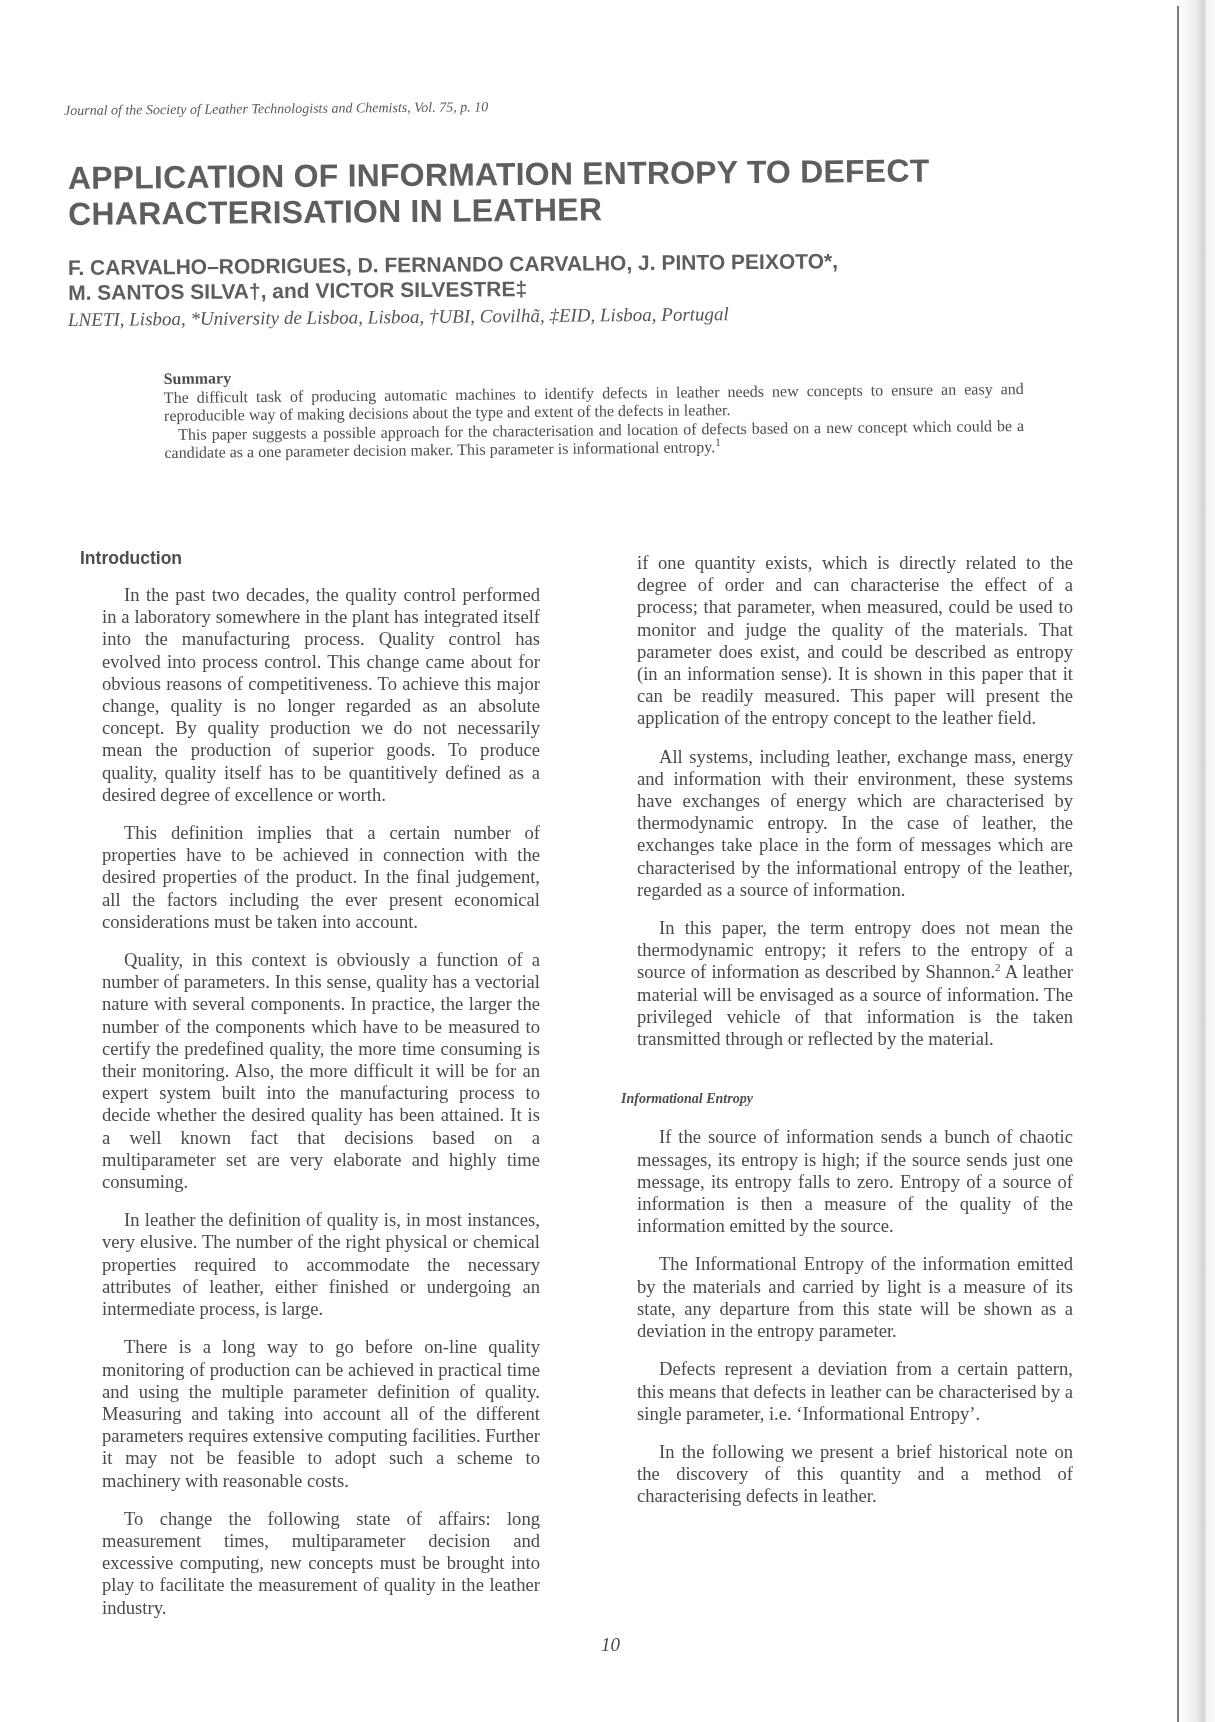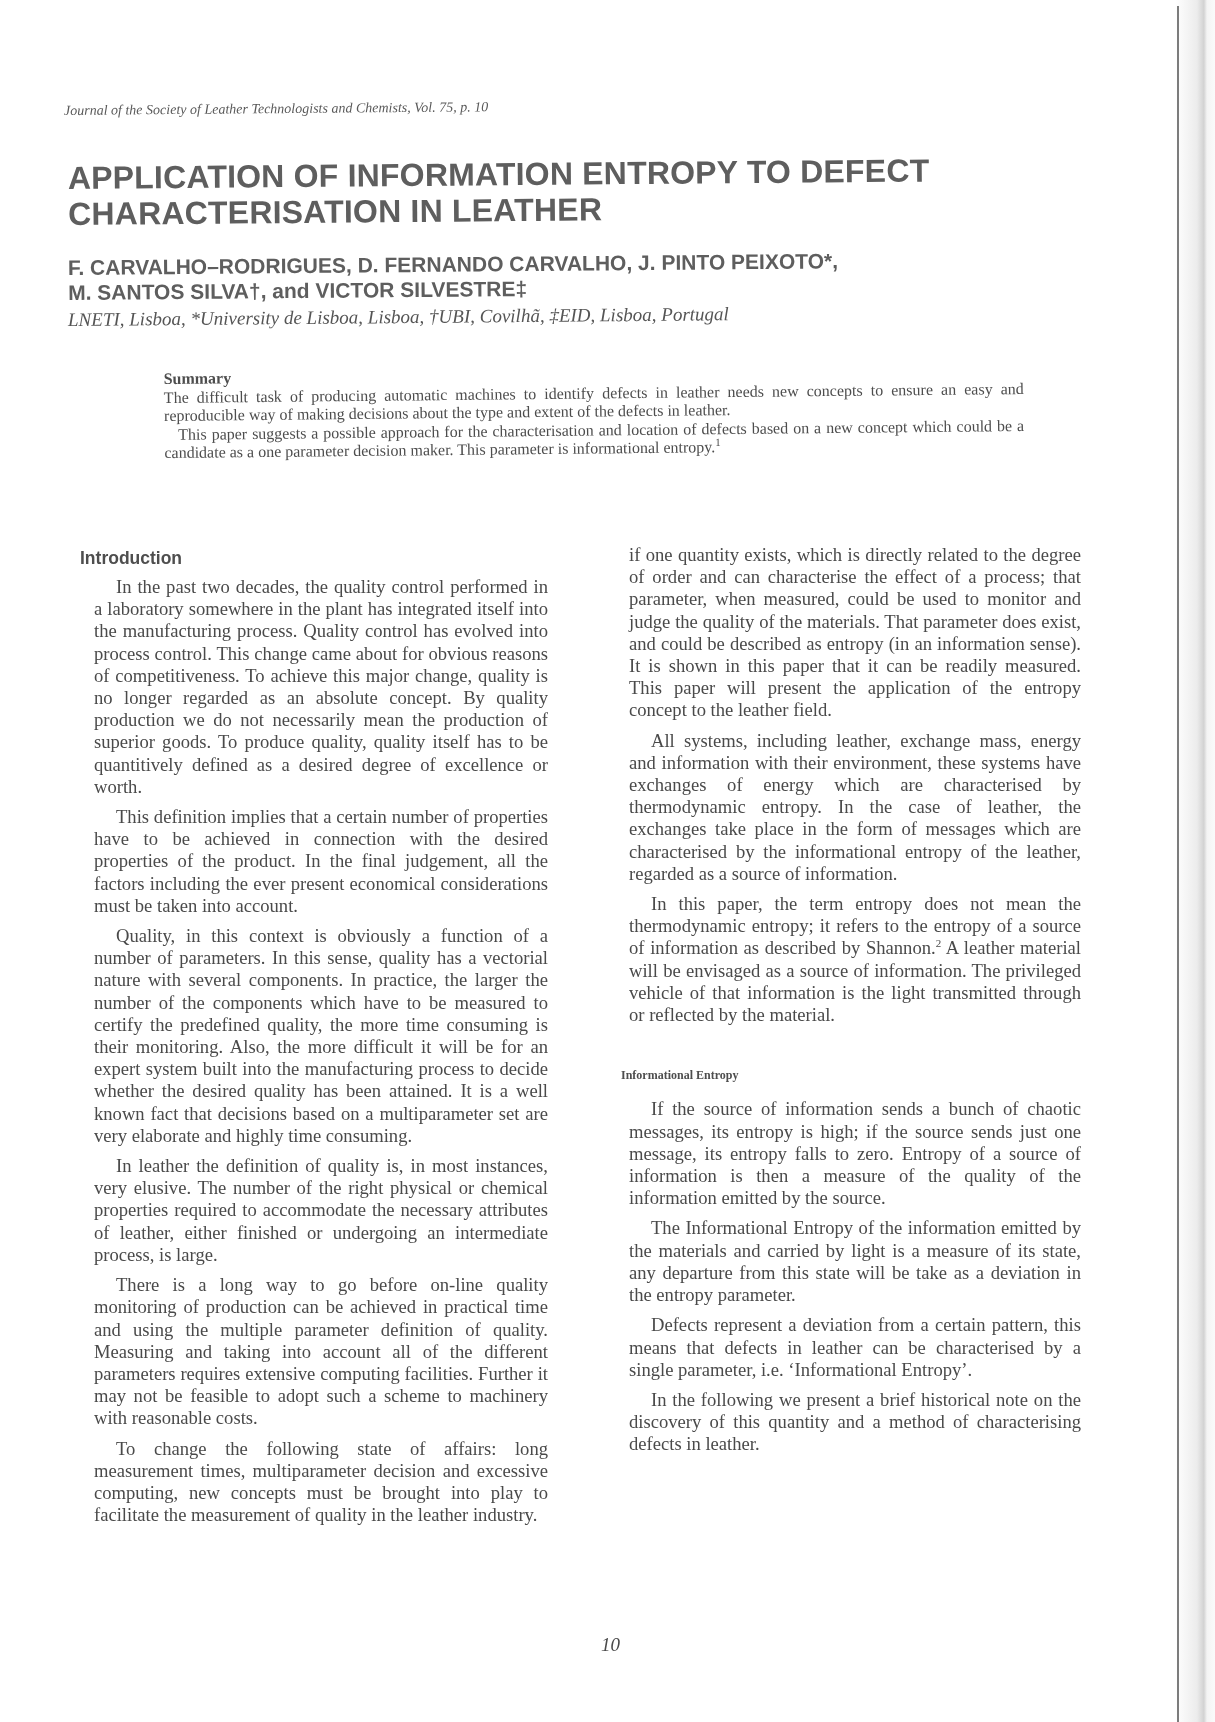--- a/index.html
+++ b/index.html
@@ -50,31 +50,32 @@
   .summary .summary-heading { font-weight: bold; display: block; }
   .summary p { margin: 0; text-indent: 0; }
   .summary p.indent { text-indent: 14px; }
   .col {
     position: absolute; width: 470px;
     font-size: 18.6px; line-height: 22.2px; color: #4a4a4a;
     text-align: justify;
   }
   .col-left { left: 86px; top: 545px; }
   .col-right { left: 621px; top: 536px; width: 468px; }
-  .col p { margin: 8px; text-indent: 22px; }
+  .col p { margin: 16px; text-indent: 22px; }
   .col p.noindent { text-indent: 0; }
   .intro-heading {
     position: absolute; left: 80px; top: 548px;
     font-family: "Liberation Sans", "DejaVu Sans", sans-serif;
     font-weight: bold; font-size: 17.5px; color: #4e4e4e; text-align: center;
   }
   .col-left.body { top: 568px; }
   .section-heading {
-    font-weight: bold; font-size: 12px; color: #4e4e4e;
+    font-weight: bold; font-size: 14px; color: #4e4e4e;
     margin: 38px 0 12px 0;
+    font-style: italic;
   }
   sup { font-size: 11px; line-height: 0; }
   .page-number {
     position: absolute; left: 601px; top: 1634px;
     font-size: 19px; color: #4a4a4a; font-style: italic;
   }
 </style>
 </head>
 <body>
 
@@ -108,23 +109,23 @@
   <p>This definition implies that a certain number of properties have to be achieved in connection with the desired properties of the product. In the final judgement, all the factors including the ever present economical considerations must be taken into account.</p>
   <p>Quality, in this context is obviously a function of a number of parameters. In this sense, quality has a vectorial nature with several components. In practice, the larger the number of the components which have to be measured to certify the predefined quality, the more time consuming is their monitoring. Also, the more difficult it will be for an expert system built into the manufacturing process to decide whether the desired quality has been attained. It is a well known fact that decisions based on a multiparameter set are very elaborate and highly time consuming.</p>
   <p>In leather the definition of quality is, in most instances, very elusive. The number of the right physical or chemical properties required to accommodate the necessary attributes of leather, either finished or undergoing an intermediate process, is large.</p>
   <p>There is a long way to go before on-line quality monitoring of production can be achieved in practical time and using the multiple parameter definition of quality. Measuring and taking into account all of the different parameters requires extensive computing facilities. Further it may not be feasible to adopt such a scheme to machinery with reasonable costs.</p>
   <p>To change the following state of affairs: long measurement times, multiparameter decision and excessive computing, new concepts must be brought into play to facilitate the measurement of quality in the leather industry.</p>
 </div>
 
 <div class="col col-right">
   <p class="noindent">if one quantity exists, which is directly related to the degree of order and can characterise the effect of a process; that parameter, when measured, could be used to monitor and judge the quality of the materials. That parameter does exist, and could be described as entropy (in an information sense). It is shown in this paper that it can be readily measured. This paper will present the application of the entropy concept to the leather field.</p>
   <p>All systems, including leather, exchange mass, energy and information with their environment, these systems have exchanges of energy which are characterised by thermodynamic entropy. In the case of leather, the exchanges take place in the form of messages which are characterised by the informational entropy of the leather, regarded as a source of information.</p>
-  <p><span>In this paper, the term entropy does not mean the thermodynamic entropy; it refers to the entropy of a source of information as described by Shannon.</span><sup>2</sup><span> A leather material will be envisaged as a source of information. The privileged vehicle of that information is the light transmitted through or reflected by the material.</span></p>
+  <p><span>In this paper, the term entropy does not mean the thermodynamic entropy; it refers to the entropy of a source of information as described by Shannon.</span><sup>2</sup><span> A leather material will be envisaged as a source of information. The privileged vehicle of that information is the taken transmitted through or reflected by the material.</span></p>
 
   <div class="section-heading">Informational Entropy</div>
 
   <p>If the source of information sends a bunch of chaotic messages, its entropy is high; if the source sends just one message, its entropy falls to zero. Entropy of a source of information is then a measure of the quality of the information emitted by the source.</p>
-  <p>The Informational Entropy of the information emitted by the materials and carried by light is a measure of its state, any departure from this state will be take as a deviation in the entropy parameter.</p>
+  <p>The Informational Entropy of the information emitted by the materials and carried by light is a measure of its state, any departure from this state will be shown as a deviation in the entropy parameter.</p>
   <p>Defects represent a deviation from a certain pattern, this means that defects in leather can be characterised by a single parameter, i.e. ‘Informational Entropy’.</p>
   <p>In the following we present a brief historical note on the discovery of this quantity and a method of characterising defects in leather.</p>
 </div>
 
 <div class="page-number">10</div>
 
 </body></html>

